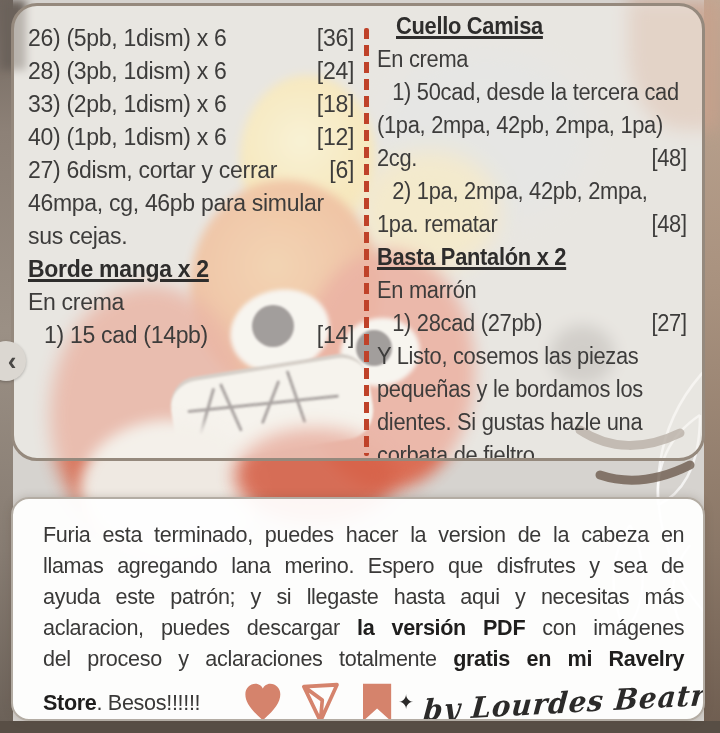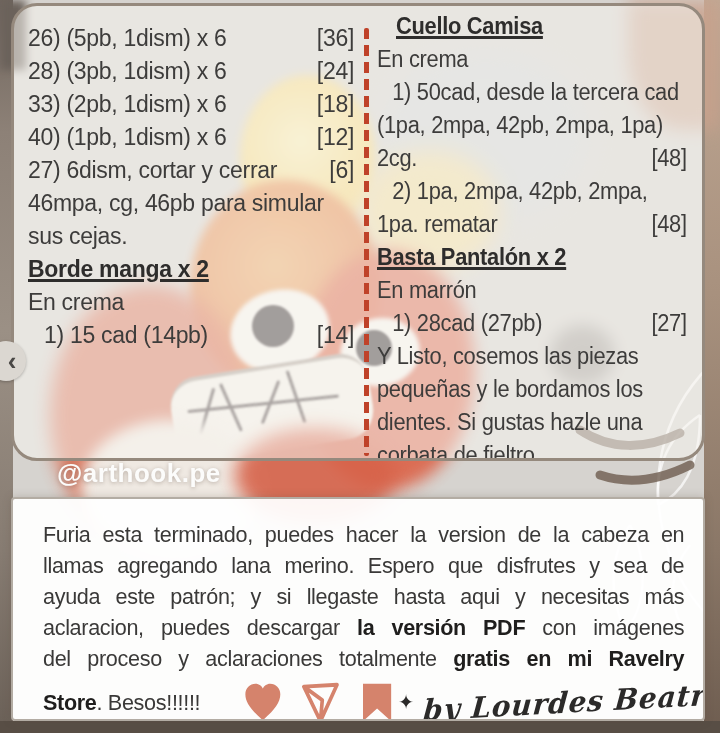--- a/index.html
+++ b/index.html
@@ -49,21 +49,21 @@
   .divider{position:absolute;left:350px;top:22px;width:5px;height:428px;
     background:repeating-linear-gradient(180deg,var(--accent) 0 11px,transparent 11px 17px);border-radius:2px;}
   
   .watermark{position:absolute;left:57px;top:458px;font-size:26px;font-weight:bold;color:#fcfcfb;
     letter-spacing:.5px;text-shadow:0 1px 4px rgba(80,60,50,.35);z-index:3;}
   .nav-prev{position:absolute;left:-14px;top:341px;width:40px;height:40px;border:none;border-radius:50%;
     background:#dbd7d1;box-shadow:0 1px 3px rgba(0,0,0,.25);z-index:3;cursor:pointer;
     color:#4a4846;font-size:26px;font-weight:bold;line-height:36px;text-align:center;padding:0 0 0 12px;}
   
   .bottom-card{position:absolute;left:11px;top:497px;width:694px;height:224px;box-sizing:border-box;
-    background:rgba(255,255,255,.94);border:2px solid #b3aca3;border-radius:4px;overflow:hidden;z-index:2;
+    background:rgba(255,255,255,.94);border:2px solid #b3aca3;border-radius:18px;overflow:hidden;z-index:2;
     box-shadow:0 0 8px rgba(90,75,65,.25);padding-left:40px;}
   .ft-wrap{position:absolute;left:30px;top:20px;width:668px;transform:scaleX(.96);transform-origin:left top;
     color:#3a3938;font-size:22.5px;line-height:31px;letter-spacing:-.35px;}
   .ft-line{text-align:justify;text-align-last:justify;white-space:nowrap;}
   .ft-b{font-weight:bold;color:#1f1e1d;}
   .ft-last{display:flex;align-items:center;margin-top:2px;height:52px;white-space:nowrap;}
   .ft-icons{display:flex;gap:14px;margin-left:42px;align-items:center;}
   .ft-icons svg{display:block;}
   .signature{margin-left:auto;display:flex;align-items:center;gap:10px;color:#2b2a29;}
   .sig-star{font-size:20px;}
@@ -164,21 +164,20 @@
           <span>1) 28cad (27pb)</span>
           <span>[27]</span>
         </div>
         <div class="plain">Y Listo, cosemos las piezas</div>
         <div class="plain">pequeñas y le bordamos los</div>
         <div class="plain">dientes. Si gustas hazle una</div>
         <div class="plain">corbata de fieltro.</div>
       </div>
   </div>
 
-  <div class="watermark">@arthook.pe</div>
 
   <button class="nav-prev">
     <span>‹</span>
   </button>
 
   <div class="bottom-card">
     <div class="ft-wrap">
       <div id="footer-lines">
           <div class="ft-line"><span>Furia esta terminado, puedes hacer la version de la cabeza en</span></div>
           <div class="ft-line"><span>llamas agregando lana merino. Espero que disfrutes y sea de</span></div>

